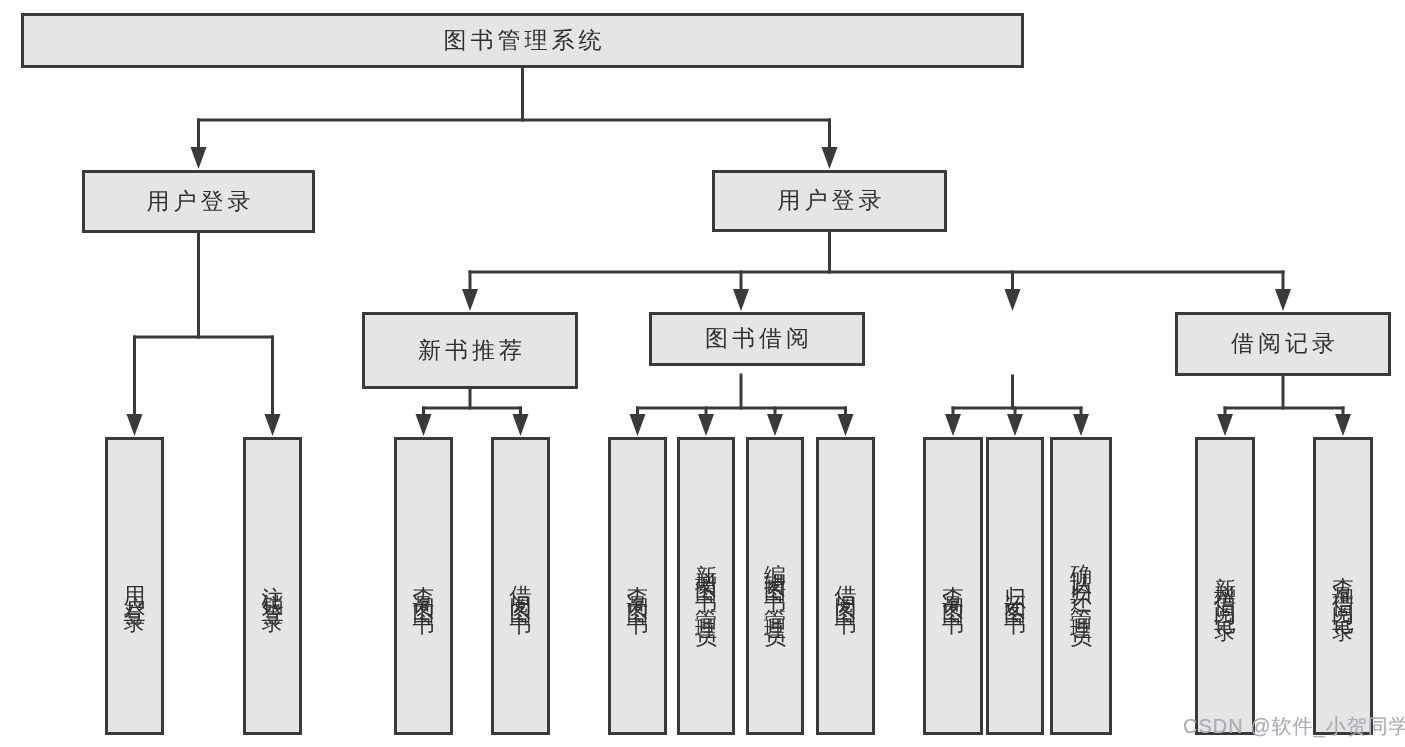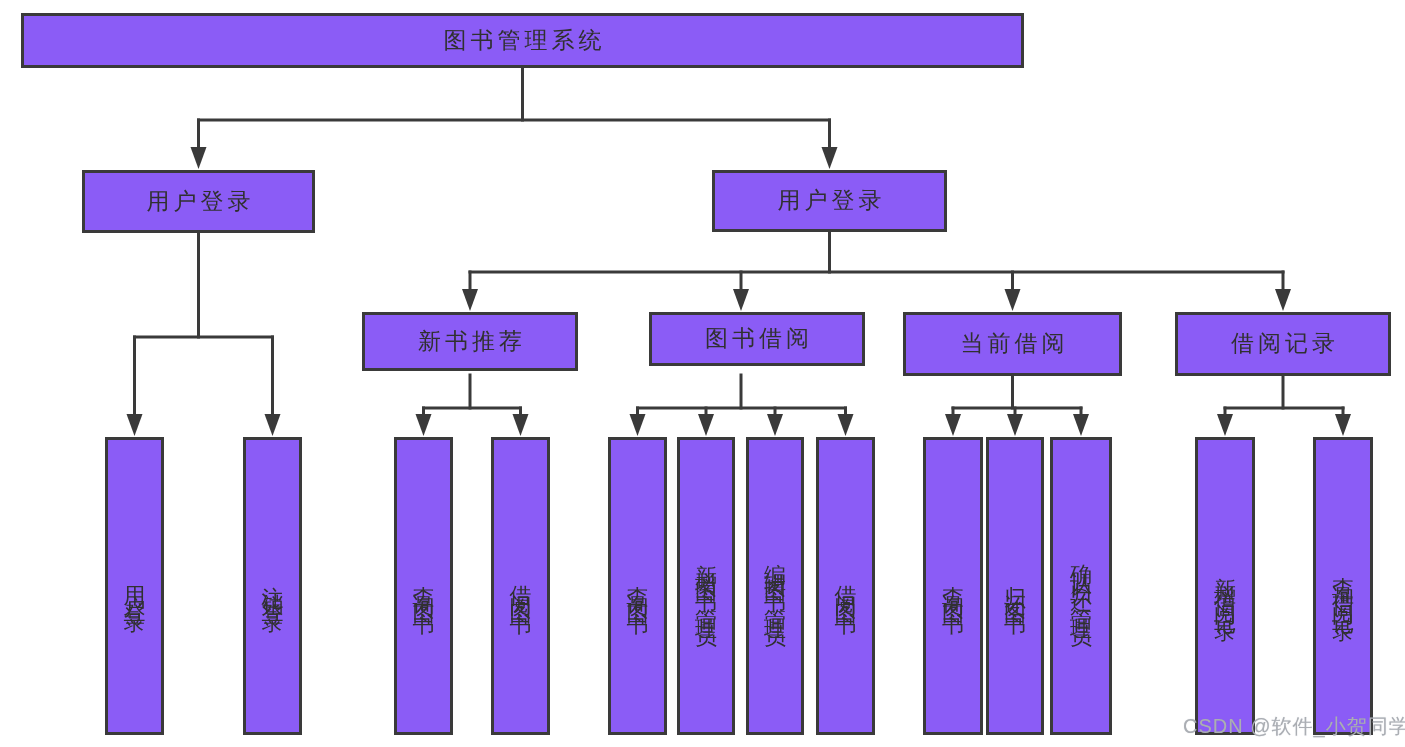--- a/index.html
+++ b/index.html
@@ -3,21 +3,21 @@
 <meta charset="utf-8">
 <style>
   html,body{margin:0;padding:0;background:#ffffff;}
   #stage{
     position:relative;width:1405px;height:747px;background:#ffffff;
     font-family:"Liberation Sans",sans-serif;overflow:hidden;
   }
   #connectors{position:absolute;left:0;top:0;z-index:1;}
   .node{
     position:absolute;box-sizing:border-box;z-index:2;
-    border:3px solid #3a3a3a;background:#8b5cf6;
+    border:3px solid #3a3a3a;background:#e5e5e5;
     display:flex;align-items:center;justify-content:center;
     color:#303030;
     text-align:center;
   }
   .node .lbl{
     font-size:23px;letter-spacing:4px;text-indent:4px;white-space:nowrap;line-height:1.2;
   }
   .node.v .lbl{
     writing-mode:vertical-rl;text-orientation:mixed;
     font-size:22px;letter-spacing:9px;text-indent:0;line-height:1;white-space:normal;
@@ -95,21 +95,21 @@
     </div>
     <div class="node v" style="left: 105px; top: 437px; width: 59px; height: 298px;">
       <span class="lbl">用户登录</span>
     </div>
     <div class="node v" style="left: 243px; top: 437px; width: 59px; height: 298px;">
       <span class="lbl">注销登录</span>
     </div>
     <div class="node" style="left: 712px; top: 170px; width: 235px; height: 62px;">
       <span class="lbl">用户登录</span>
     </div>
-    <div class="node" style="left: 362px; top: 312px; width: 216px; height: 59px;">
+    <div class="node" style="left: 362px; top: 312px; width: 216px; height: 77px;">
       <span class="lbl">新书推荐</span>
     </div>
     <div class="node v" style="left: 394px; top: 437px; width: 59px; height: 298px;">
       <span class="lbl">查询图书</span>
     </div>
     <div class="node v" style="left: 491px; top: 437px; width: 59px; height: 298px;">
       <span class="lbl">借阅图书</span>
     </div>
     <div class="node" style="left: 633px; top: 312px; width: 216px; height: 54px; margin-left: 16px;">
       <span class="lbl">图书借阅</span>
@@ -119,23 +119,20 @@
     </div>
     <div class="node v" style="left: 677px; top: 437px; width: 58px; height: 298px;">
       <span class="lbl">新增图书（管理员）</span>
     </div>
     <div class="node v" style="left: 746px; top: 437px; width: 58px; height: 298px;">
       <span class="lbl">编辑图书（管理员）</span>
     </div>
     <div class="node v" style="left: 816px; top: 437px; width: 59px; height: 298px;">
       <span class="lbl">借阅图书</span>
     </div>
-    <div class="node" style="left: 903px; top: 312px; width: 219px; height: 64px;">
-      <span class="lbl">当前借阅</span>
-    </div>
     <div class="node v" style="left: 923px; top: 437px; width: 60px; height: 298px;">
       <span class="lbl">查询图书</span>
     </div>
     <div class="node v" style="left: 986px; top: 437px; width: 58px; height: 298px;">
       <span class="lbl">归还图书</span>
     </div>
     <div class="node v" style="left: 1050px; top: 437px; width: 62px; height: 298px;">
       <span class="lbl">确认归还（管理员）</span>
     </div>
     <div class="node" style="left: 1175px; top: 312px; width: 216px; height: 64px;">

